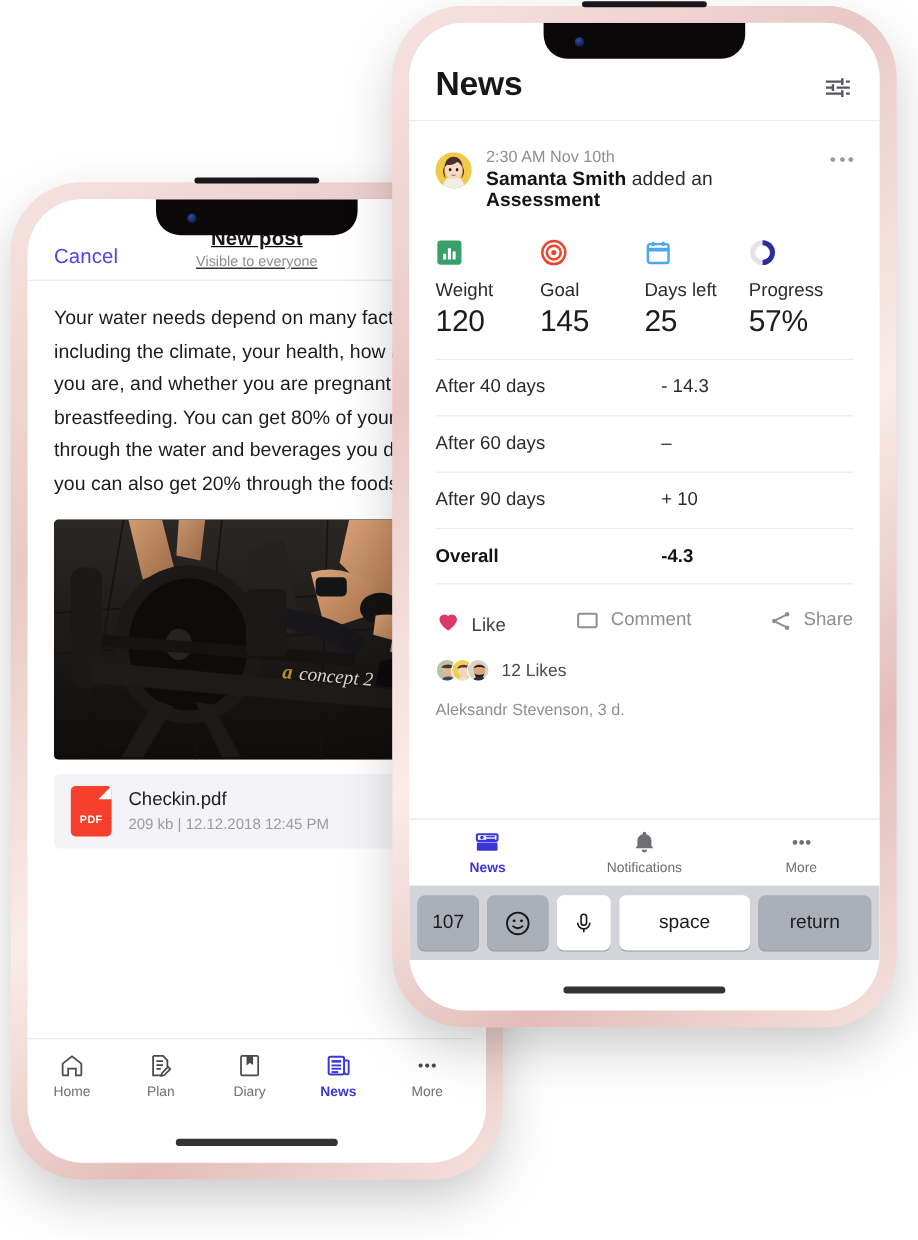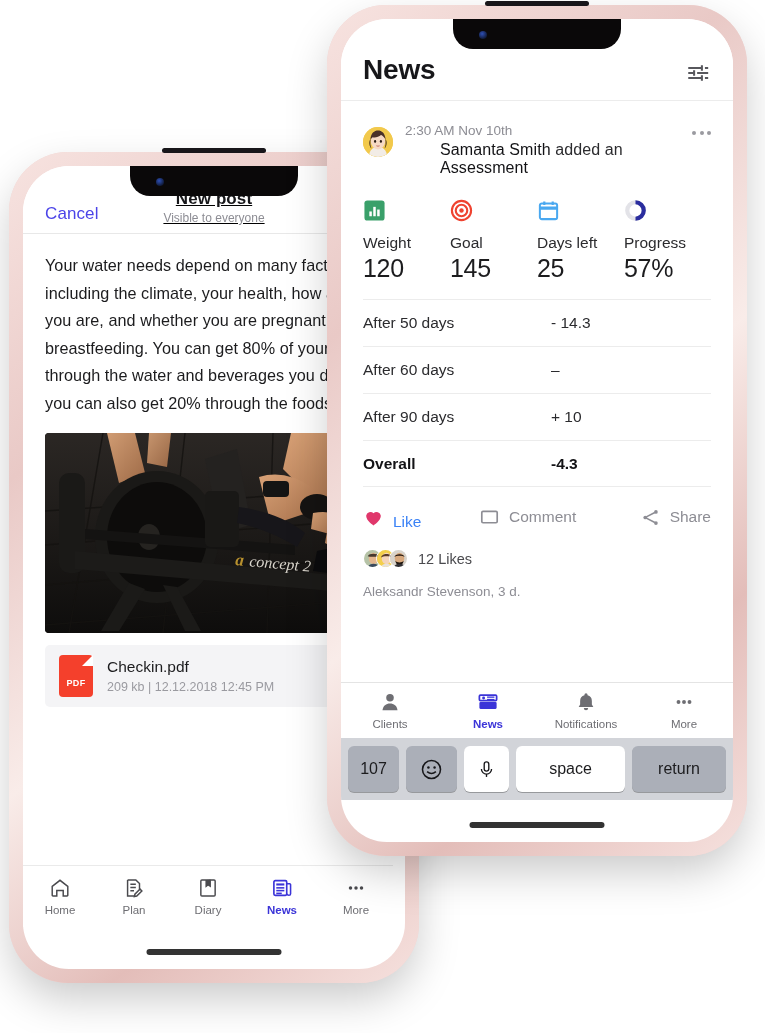--- a/index.html
+++ b/index.html
@@ -120,21 +120,21 @@
   .rp-scroll{ height: calc(100% - 82px); overflow:hidden; }
 
   .post-head{ display:flex; align-items:flex-start; padding: 22px 22px 0 22px; gap:12px; position:relative; }
   .avatar{
     width:30px; height:30px; border-radius:50%; flex:0 0 auto; margin-top:4px;
     background:#f2c94c; overflow:hidden; position:relative;
   }
   .post-meta{ flex:1; }
   .post-time{ font-size:13.5px; color:#8d8d94; }
   .post-line{ font-size:16px; color:#2b2b2e; margin-top:3px; letter-spacing:.1px; }
-  .post-line b{ font-weight:normal; color:#131316;margin-left:35px; }
+  .post-line b{ font-weight:bold; color:#131316; }
   .dots-more{ display:flex; gap:3.5px; align-items:center; margin-top:8px; }
   .dots-more i{ width:4px; height:4px; border-radius:50%; background:#9a9aa0; display:block; }
 
   .stats{ display:flex; padding: 22px 22px 6px 22px; }
   .stat{ flex:1; }
   .stat .ic{ height:24px; margin-bottom:11px; }
   .stat .k{ font-size:15.5px; color:#2b2b2e; }
   .stat .v{ font-size:25px; color:#1c1c1e; margin-top:2px; letter-spacing:-.3px; }
 
   .table{ padding: 10px 22px 0 22px; }
@@ -144,21 +144,21 @@
   }
   .trow:first-child{ border-top:1px solid #ececec; }
   .trow .lab{ font-size:15.5px; color:#2b2b2e; }
   .trow .val{ font-size:15.5px; color:#2b2b2e; width: 160px; }
   .trow.bold .lab, .trow.bold .val{ font-weight:bold; color:#131316; }
   .trow.last{ border-bottom:1px solid #ececec; }
 
   .actions{ display:flex; padding: 16px 22px 0 22px; }
   .act{ flex:1; display:flex; align-items:center; gap:9px; }
   .act .t{ font-size:15.5px; color:#8d8d94; }
-  .act.like .t{ color:#3b82f6;margin-top:10px; }
+  .act.like .t{ color:#404040;margin-top:10px; }
   .act.share{ justify-content:flex-end; }
 
   .likes{ display:flex; align-items:center; gap:10px; padding: 18px 22px 0 22px; }
   .like-avs{ display:flex; }
   .like-avs .a{
     width:19px; height:19px; border-radius:50%; border:1.6px solid #fff;
     margin-left:-6px; overflow:hidden; position:relative;
   }
   .like-avs .a:first-child{ margin-left:0; }
   .likes .t{ font-size:14.5px; color:#4a4a4e; }
@@ -427,21 +427,21 @@
                 <path d="M12 3.4a8.6 8.6 0 0 1 0 17.2" fill="none" stroke="#2a2d9e" stroke-width="4.4"></path>
               </svg>
             </div>
             <div class="k">Progress</div>
             <div class="v">57%</div>
           </div>
         </div>
 
         <div class="table">
           <div class="trow">
-            <div class="lab">After 50 days</div>
+            <div class="lab">After 40 days</div>
             <div class="val">- 14.3</div>
           </div>
           <div class="trow">
             <div class="lab">After 60 days</div>
             <div class="val">–</div>
           </div>
           <div class="trow">
             <div class="lab">After 90 days</div>
             <div class="val">+ 10</div>
           </div>
@@ -503,27 +503,20 @@
                 </svg>
             </div>
           </div>
           <span class="t">12 Likes</span>
         </div>
 
         <div class="comment-line">Aleksandr Stevenson, 3 d.</div>
       </div>
 
       <div class="rp-tabbar">
-        <div class="rp-tab">
-          <svg width="22" height="22" viewBox="0 0 24 24" fill="#6e6e73">
-            <circle cx="12" cy="7.4" r="4.1"></circle>
-            <path d="M3.8 21c.6-5 4-7.4 8.2-7.4s7.6 2.4 8.2 7.4z"></path>
-          </svg>
-          <span class="lbl">Clients</span>
-        </div>
         <div class="rp-tab active">
           <svg width="24" height="22" viewBox="0 0 24 24">
             <rect x="2.6" y="4.6" width="18.8" height="6" rx="1.2" fill="none" stroke="#3b34d8" stroke-width="1.9"></rect>
             <circle cx="7.2" cy="7.6" r="1.6" fill="#3b34d8"></circle>
             <rect x="11" y="6" width="8" height="1.4" fill="#3b34d8"></rect>
             <rect x="11" y="8.6" width="8" height="1.4" fill="#3b34d8"></rect>
             <rect x="2.6" y="12" width="18.8" height="7.6" rx="1.2" fill="#3b34d8"></rect>
           </svg>
           <span class="lbl">News</span>
         </div>

